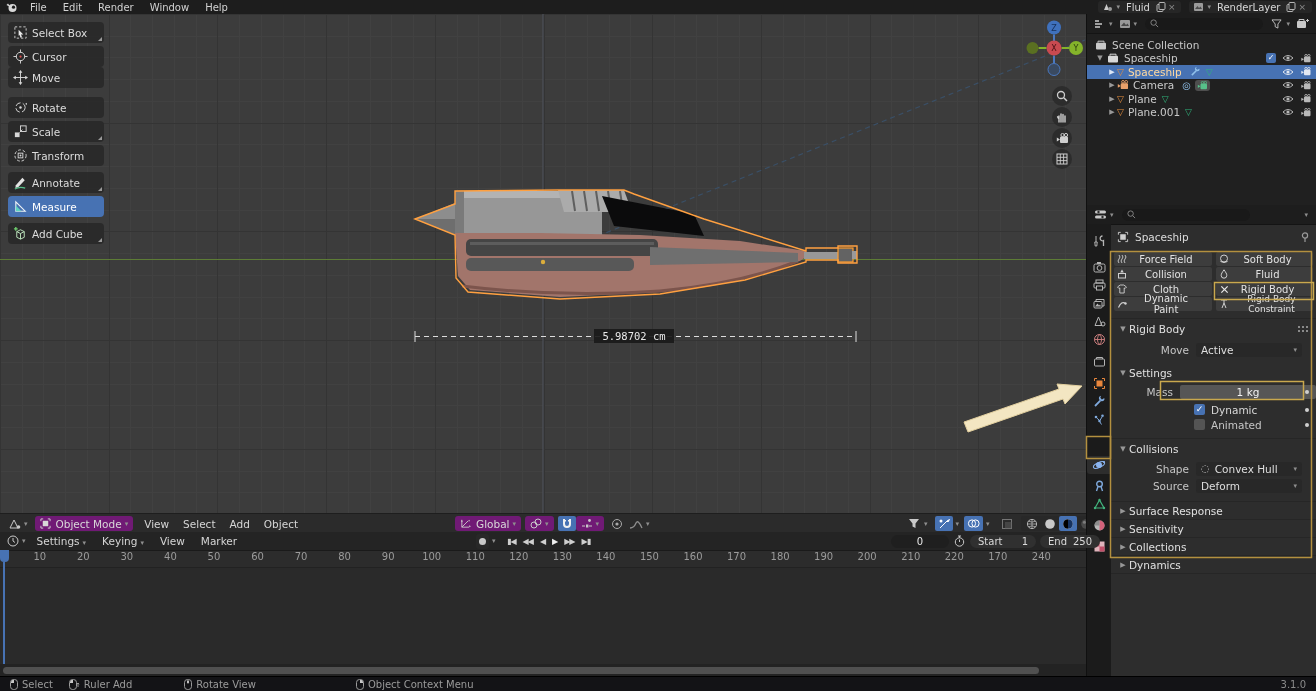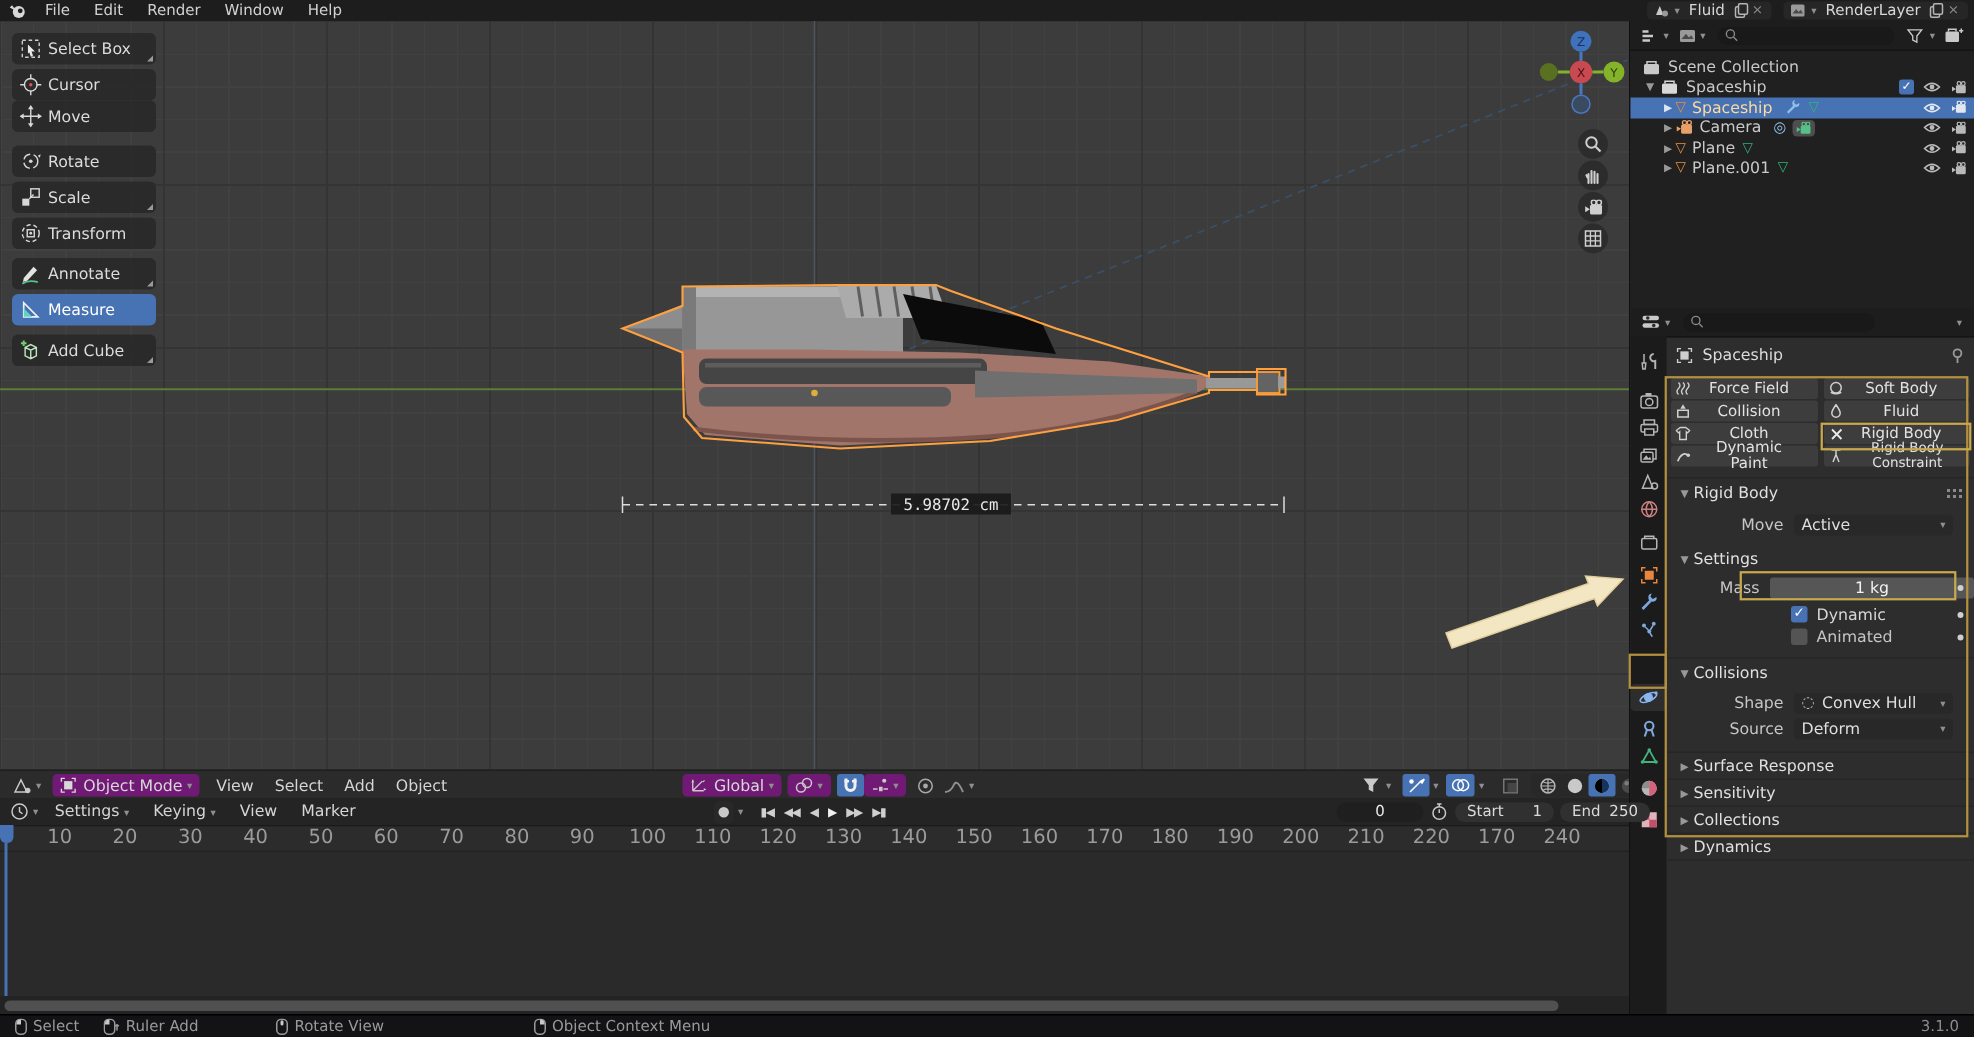--- a/index.html
+++ b/index.html
@@ -79,21 +79,21 @@
   .cb.on{background:#4772b3;color:#fff;font-size:9px;line-height:11px;text-align:center}
   .hair{border-top:1px solid #262626}
 
   
   #timeline{left:0;top:532px;width:1086px;height:144px;background:#2a2a2a;border-right:1px solid #101010}
   #tl-header{height:18px;background:#242424;border-bottom:1px solid #1a1a1a;display:flex;align-items:center;font-size:10.5px}
   #tl-header .menu{padding:0 8px;color:#d5d5d5}
   .pbk{color:#cfcfcf;font-size:8px;padding:0 3.5px;letter-spacing:-1px}
   .frfield{display:flex;align-items:center;background:#1f1f1f;border-radius:8px;height:13px;font-size:10px;color:#e8e8e8;padding:0 8px}
   .serange{display:flex;align-items:center;background:#303030;border-radius:8px;height:13px;font-size:10px;color:#dadada;padding:0 8px}
-  #ruler{height:16px;background:#2c2c2c;border-bottom:1px solid #222;display:flex;padding-left:18px;color:#9b9b9b;font-size:13px}
+  #ruler{height:16px;background:#2c2c2c;border-bottom:1px solid #222;display:flex;padding-left:18px;color:#9b9b9b;font-size:10px}
   #ruler span{width:43.55px;text-align:center;flex:none}
   #tl-scroll{position:absolute;left:0;top:132px;width:1086px;height:12px;background:#232323;display:flex;align-items:center}
   #tl-scroll .thumb{margin-left:3px;width:1036px;height:7px;border-radius:4px;background:#505050}
   #playhead{position:absolute;left:0;top:18px;width:9px;height:12px;background:#4772b3;border-radius:0 0 4px 4px}
   #playline{position:absolute;left:3px;top:30px;width:2px;height:102px;background:#4772b3}
 
   
   #status{left:0;top:676px;width:1316px;height:15px;background:#131316;border-top:1px solid #000;display:flex;align-items:center;font-size:10px;color:#9a9a9a}
   .hint{display:flex;align-items:center}
   .hint svg{margin-right:4px}

